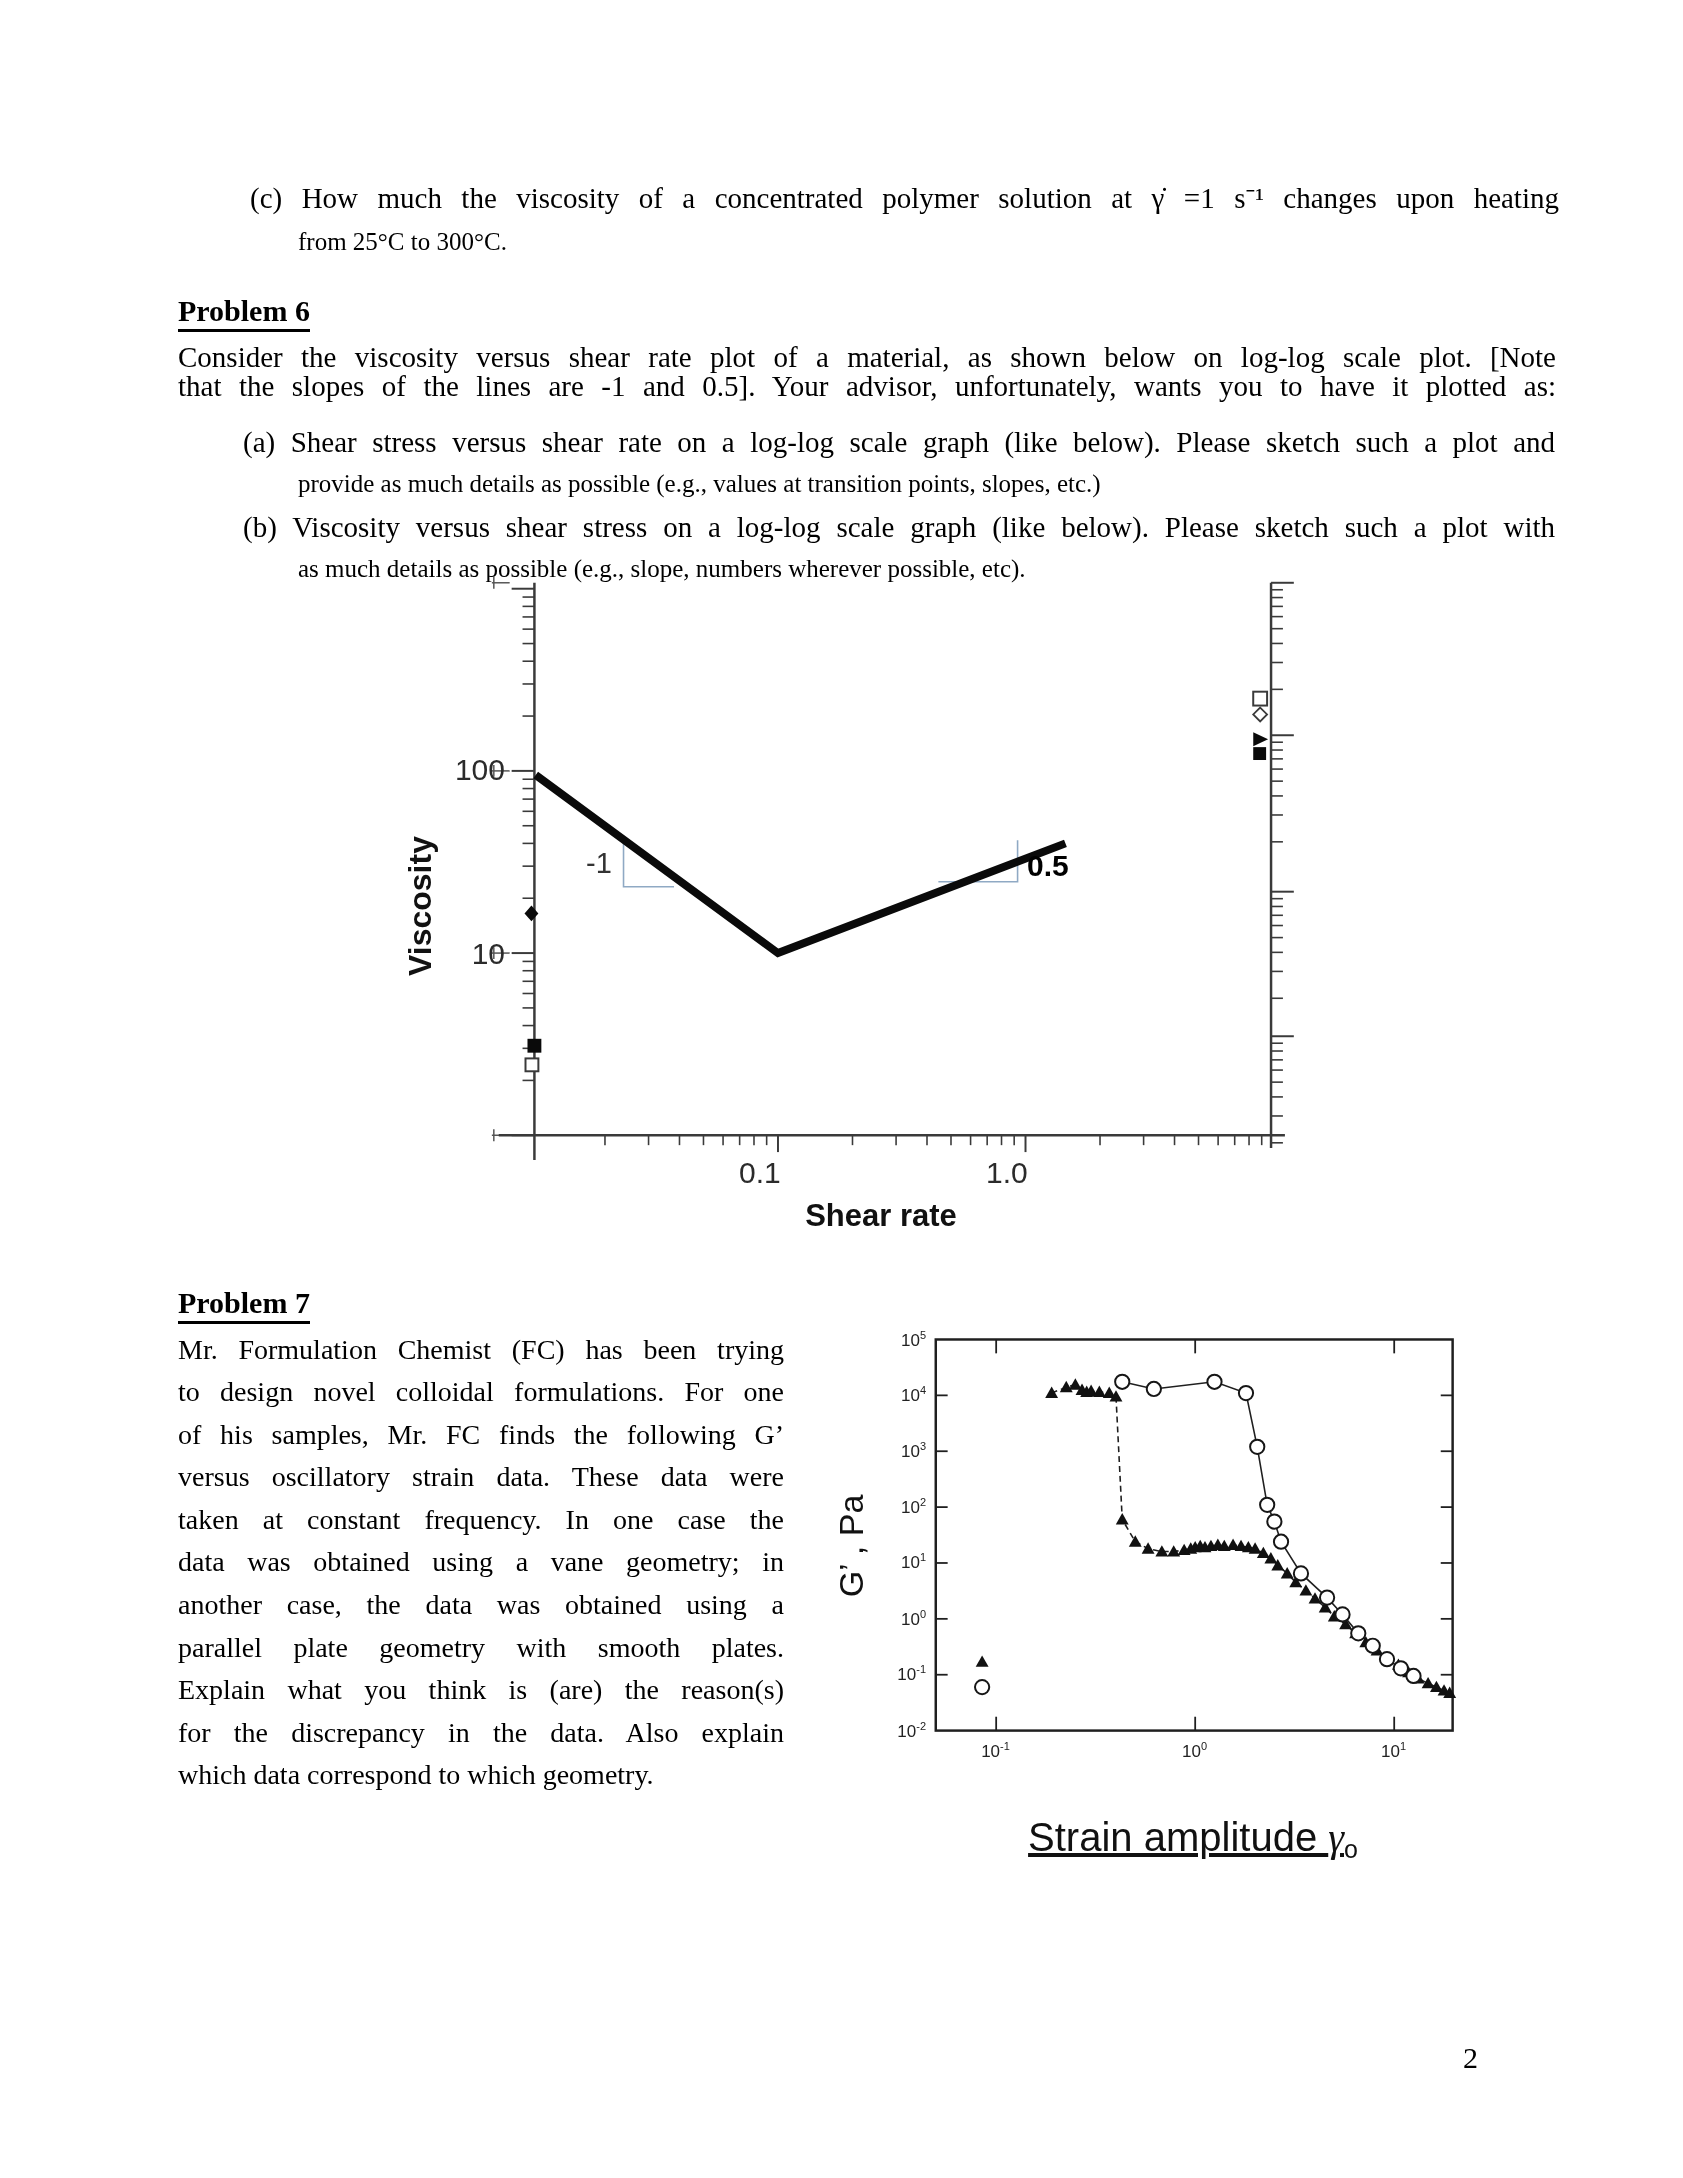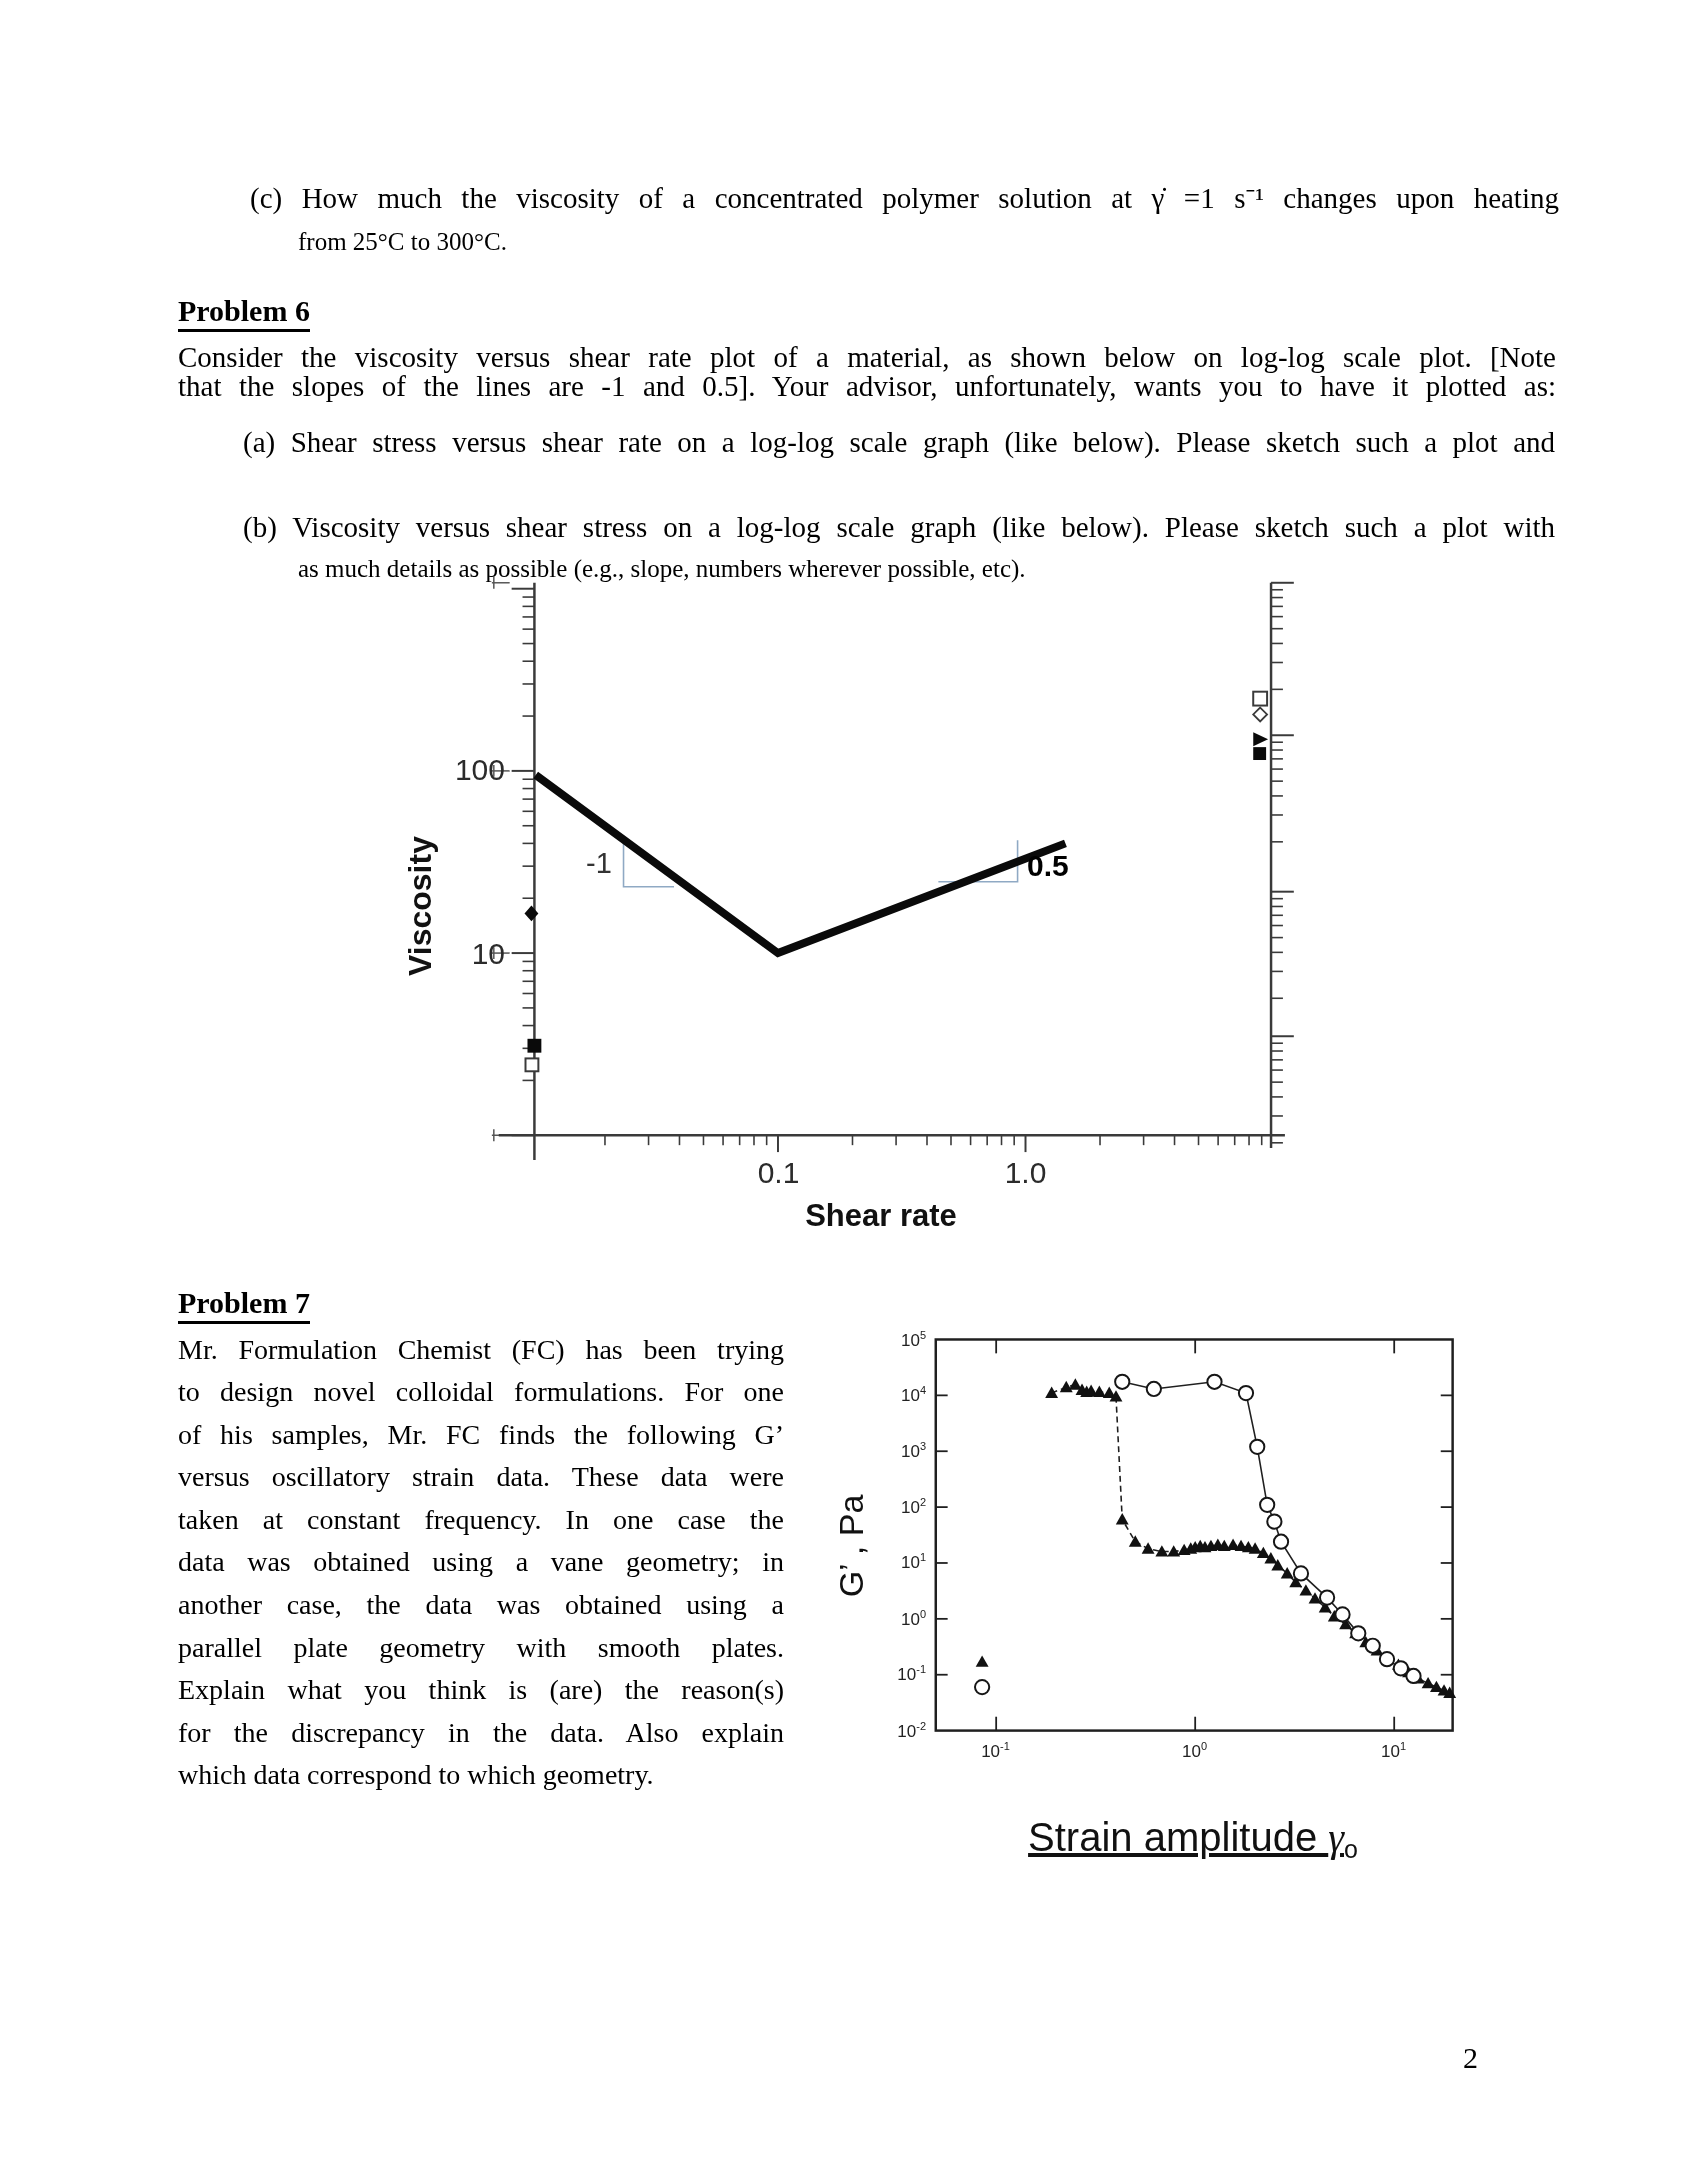--- a/index.html
+++ b/index.html
@@ -9,21 +9,21 @@
          text-align-last:justify;white-space:normal;}
   .nline{position:absolute;font-size:25px;line-height:40px;white-space:nowrap;}
   .p7line{position:absolute;font-size:28px;line-height:40px;text-align:justify;
           text-align-last:justify;}
   .p7last{text-align-last:left;}
   .phead{position:absolute;font-size:30px;font-weight:bold;
          border-bottom:3px solid #000;padding-bottom:1px;white-space:nowrap;}
   .chart-label{position:absolute;font-family:"Liberation Sans",sans-serif;color:#1a1a1a;}
   .c1num{font-size:30px;color:#2b2b2b;}
   .right80{width:79px;text-align:right;}
-  .cen80{width:79px;text-align:center;}
+  .cen80{width:79px;}
   .axis-title{font-weight:bold;font-size:31px;color:#111;}
   .rot{transform:translate(-50%,-50%) rotate(-90deg);transform-origin:center;white-space:nowrap;}
   .slope-neg1{font-size:29px;color:#333;}
   .slope-half{font-size:30px;font-weight:bold;color:#000;}
   .c2tick{font-size:17px;color:#222;white-space:nowrap;}
   .c2tick sup{font-size:11px;}
   .c2ylab{font-size:34px;color:#111;white-space:nowrap;}
   .c2xlab{position:absolute;font-family:"Liberation Sans",sans-serif;font-size:40px;color:#111;
           width:436px;text-align:center;white-space:nowrap;}
   .c2xlab .gsym{font-family:"Liberation Serif",serif;font-style:italic;}
@@ -36,20 +36,21 @@
 
 <div class="page">
 
   <div class="jline" style="left:250px;top:178px;width:1309px;">(c) How much the viscosity of a concentrated polymer solution at γ̇ =1 s⁻¹ changes upon heating</div>
   <div class="nline" style="left:298px;top:222px;">from 25°C to 300°C.</div>
 
   <div class="phead" style="left:178px;top:294px;">Problem 6</div>
   <div class="jline" style="left:178px;top:337px;width:1378px;">Consider the viscosity versus shear rate plot of a material, as shown below on log-log scale plot. [Note</div>
   <div class="jline" style="left:178px;top:366px;width:1378px;">that the slopes of the lines are -1 and 0.5]. Your advisor, unfortunately, wants you to have it plotted as:</div>
   <div class="jline" style="left:243px;top:422px;width:1312px;">(a) Shear stress versus shear rate on a log-log scale graph (like below). Please sketch such a plot and</div>
+  <div class="nline" style="left:298px;top:464px;">provide as much details as possible (e.g., values at transition points, slopes, etc.)</div>
   <div class="jline" style="left:243px;top:507px;width:1312px;">(b) Viscosity versus shear stress on a log-log scale graph (like below). Please sketch such a plot with</div>
   <div class="nline" style="left:298px;top:549px;">as much details as possible (e.g., slope, numbers wherever possible, etc).</div>
 
   <svg id="chart1" style="left:376px;top:559px;" width="1000" height="703" viewBox="380 565 1010 710">
       <line x1="540" y1="589" x2="540" y2="1172" stroke="#3a3a3a" stroke-width="2.5"></line>
       <line x1="517" y1="1147" x2="540" y2="1147" stroke="#3a3a3a" stroke-width="2"></line>
       <line x1="517" y1="963" x2="540" y2="963" stroke="#3a3a3a" stroke-width="2"></line>
       <line x1="517" y1="779" x2="540" y2="779" stroke="#3a3a3a" stroke-width="2"></line>
       <line x1="517" y1="595" x2="540" y2="595" stroke="#3a3a3a" stroke-width="2"></line>
       <line x1="528" y1="1091.6104807978274" x2="540" y2="1091.6104807978274" stroke="#3a3a3a" stroke-width="1.6"></line>

